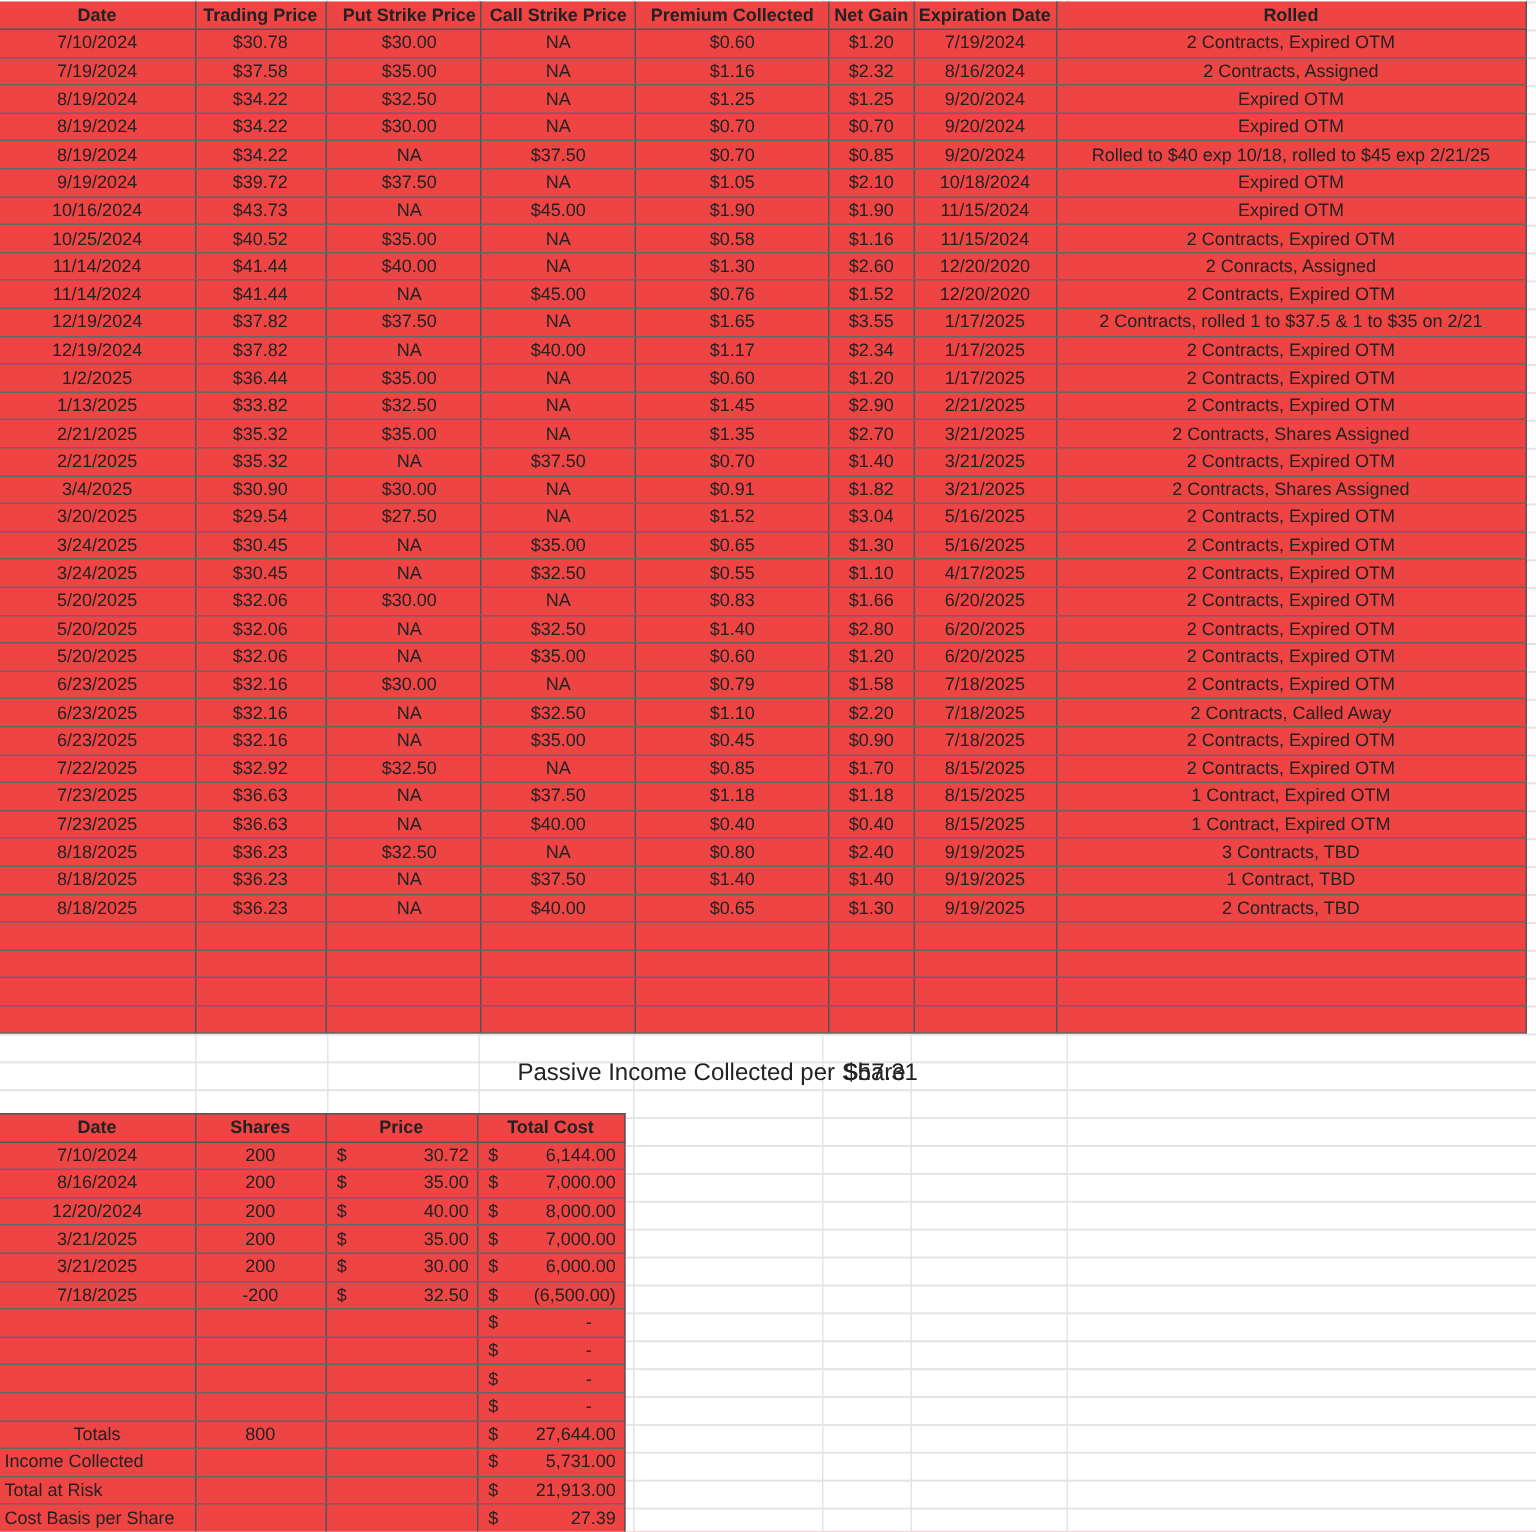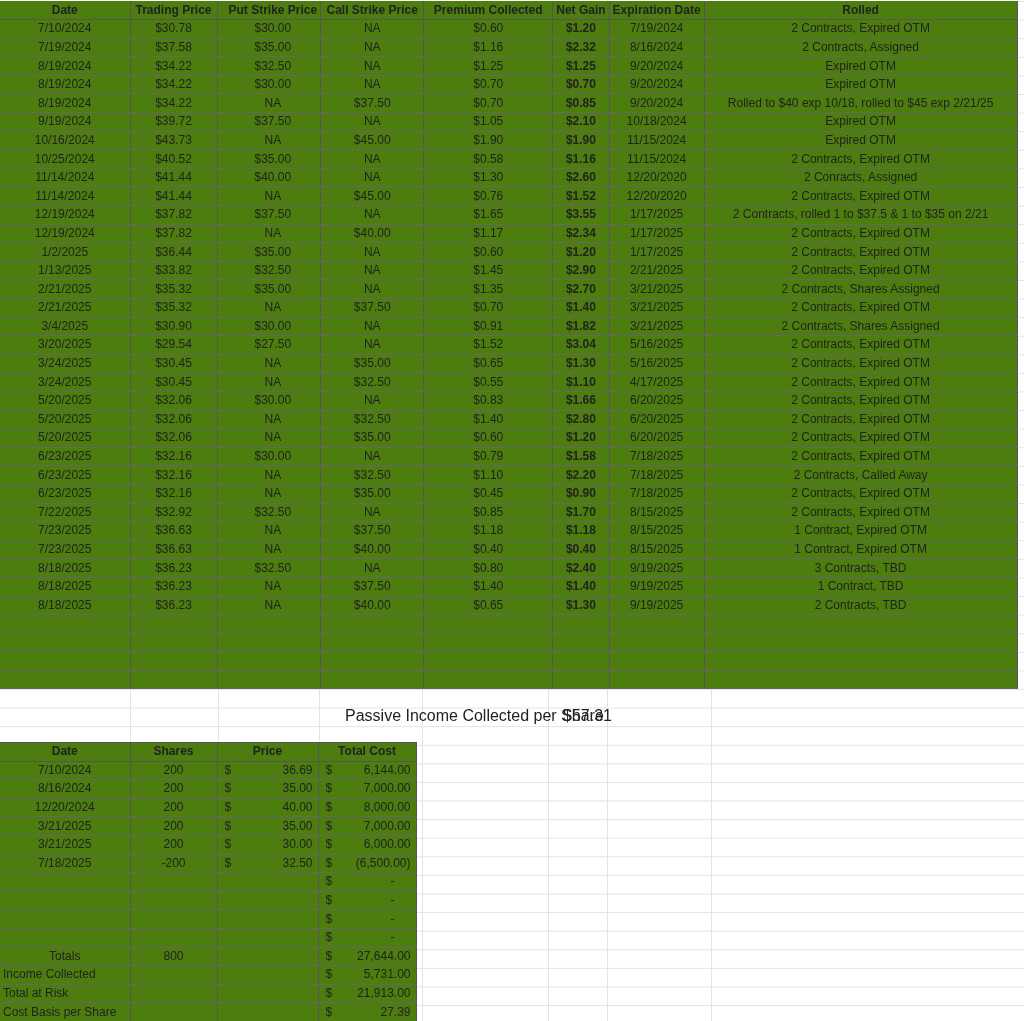--- a/index.html
+++ b/index.html
@@ -9,35 +9,35 @@
   
   .sheet {
     position: absolute; left: 0; top: 0; width: 1024px; height: 1021px;
     background-image:
       linear-gradient(to bottom, #e4e4e4 1px, transparent 1px);
     background-size: 100% 18.6px;
     background-position: 0 1px;
   }
   .vline { position: absolute; top: 0; bottom: 0; width: 1px; background: #e4e4e4; }
 
-  table { border-collapse: collapse; position: absolute; background: #4d7c0f; }
+  table { border-collapse: collapse; position: absolute; background: #ef4444; }
   td, th { height: 18.6px; line-height: 17px; padding: 0 3px; white-space: nowrap; overflow: hidden; font-size: 12px; }
 
   
   #options-table { left: 0; top: 1px; }
   #options-table th { font-weight: bold; text-align: center; border-bottom: 1.5px solid #555; border-right: 1.5px solid #555; border-left: none; }
   #options-table td { text-align: center; border-right: 1.5px solid #555; border-bottom: 1.5px solid #666; }
   #options-table th:last-child, #options-table td:last-child { border-right: 1.5px solid #555; }
 
   .c-date { width: 130px; }
   .c-trade { width: 87px; }
   .c-put { width: 101px; padding-left: 11px; }
   .c-call { width: 103px; }
   .c-prem { width: 129px; }
-  .c-net { width: 52px; font-weight: bold; }
+  .c-net { width: 52px; }
   .c-exp { width: 89px; }
   .c-res { width: 313px; }
 
   
   .passive { position: absolute; top: 706px; height: 19px; line-height: 19px; font-size: 16px; }
   #passive-label { left: 345px; }
   #passive-value { left: 563px; text-align: right; }
 
   
   #cost-table { left: 0; top: 742px; }
@@ -456,21 +456,21 @@
       <th class="k-total">Total Cost</th>
     </tr>
   </thead>
   <tbody id="cost-body">
       <tr>
         <td class="k-date center">7/10/2024</td>
         <td class="k-shares center">200</td>
         <td class="k-price">
           <div class="acct">
             <span class="cur">$</span>
-            <span class="num">36.69</span>
+            <span class="num">30.72</span>
           </div>
         </td>
         <td class="k-total">
           <div class="acct">
             <span class="cur">$</span>
             <span class="num">6,144.00</span>
           </div>
         </td>
       </tr>
       <tr>

